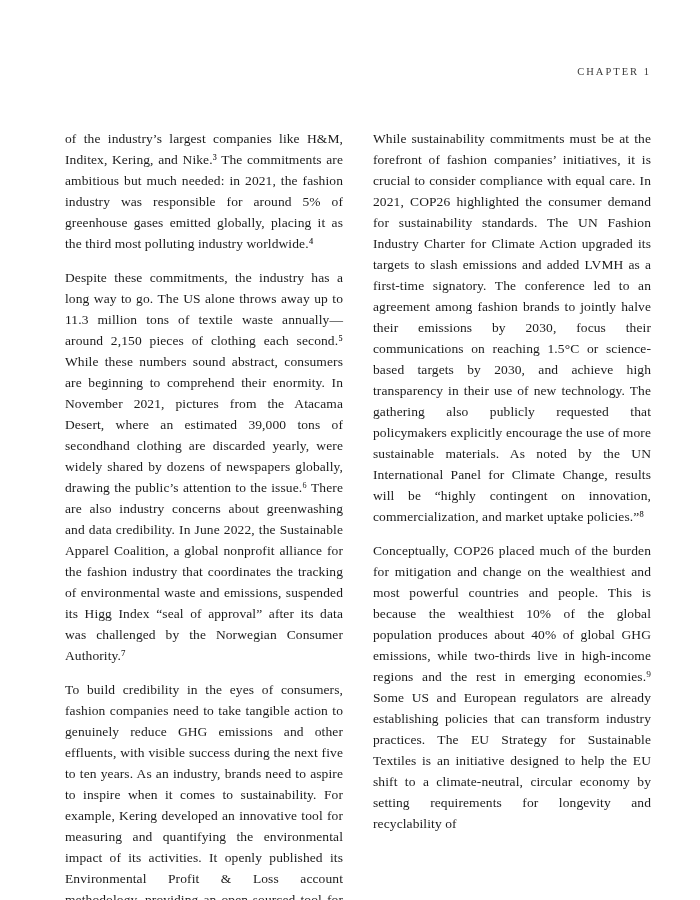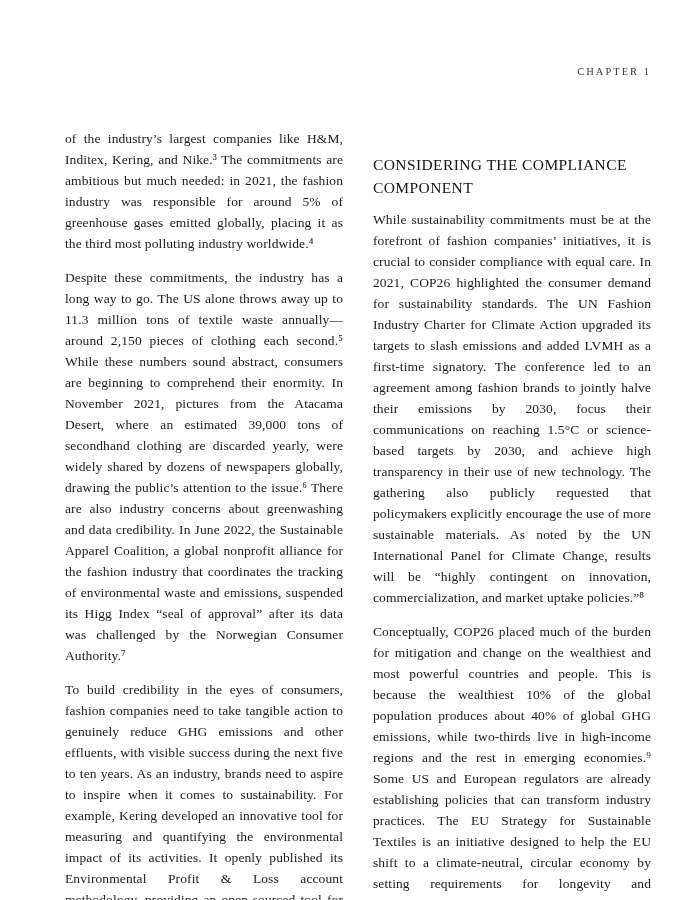--- a/index.html
+++ b/index.html
@@ -73,21 +73,20 @@
 
   <div class="columns">
 
     <div class="column">
       <p>of the industry’s largest companies like H&amp;M, Inditex, Kering, and Nike.³ The commitments are ambitious but much needed: in 2021, the fashion industry was responsible for around 5% of greenhouse gases emitted globally, placing it as the third most polluting industry worldwide.⁴</p>
       <p>Despite these commitments, the industry has a long way to go. The US alone throws away up to 11.3 million tons of textile waste annually—around 2,150 pieces of clothing each second.⁵ While these numbers sound abstract, consumers are beginning to comprehend their enormity. In November 2021, pictures from the Atacama Desert, where an estimated 39,000 tons of secondhand clothing are discarded yearly, were widely shared by dozens of newspapers globally, drawing the public’s attention to the issue.⁶ There are also industry concerns about greenwashing and data credibility. In June 2022, the Sustainable Apparel Coalition, a global nonprofit alliance for the fashion industry that coordinates the tracking of environmental waste and emissions, suspended its Higg Index “seal of approval” after its data was challenged by the Norwegian Consumer Authority.⁷</p>
       <p>To build credibility in the eyes of consumers, fashion companies need to take tangible action to genuinely reduce GHG emissions and other effluents, with visible success during the next five to ten years. As an industry, brands need to aspire to inspire when it comes to sustainability. For example, Kering developed an innovative tool for measuring and quantifying the environmental impact of its activities. It openly published its Environmental Profit &amp; Loss account methodology, providing an open-sourced tool for others. Kering is just one example of how an individual company</p>
     </div>
 
     <div class="column">
-      <h2 class="section-heading">CONSIDERING THE COMPLIANCE COMPONENT</h2>
       <p>While sustainability commitments must be at the forefront of fashion companies’ initiatives, it is crucial to consider compliance with equal care. In 2021, COP26 highlighted the consumer demand for sustainability standards. The UN Fashion Industry Charter for Climate Action upgraded its targets to slash emissions and added LVMH as a first-time signatory. The conference led to an agreement among fashion brands to jointly halve their emissions by 2030, focus their communications on reaching 1.5°C or science-based targets by 2030, and achieve high transparency in their use of new technology. The gathering also publicly requested that policymakers explicitly encourage the use of more sustainable materials. As noted by the UN International Panel for Climate Change, results will be “highly contingent on innovation, commercialization, and market uptake policies.”⁸</p>
       <p>Conceptually, COP26 placed much of the burden for mitigation and change on the wealthiest and most powerful countries and people. This is because the wealthiest 10% of the global population produces about 40% of global GHG emissions, while two-thirds live in high-income regions and the rest in emerging economies.⁹ Some US and European regulators are already establishing policies that can transform industry practices. The EU Strategy for Sustainable Textiles is an initiative designed to help the EU shift to a climate-neutral, circular economy by setting requirements for longevity and recyclability of</p>
     </div>
 
   </div>
 
   <div class="page-footer">13</div>
 
 </div>
 

